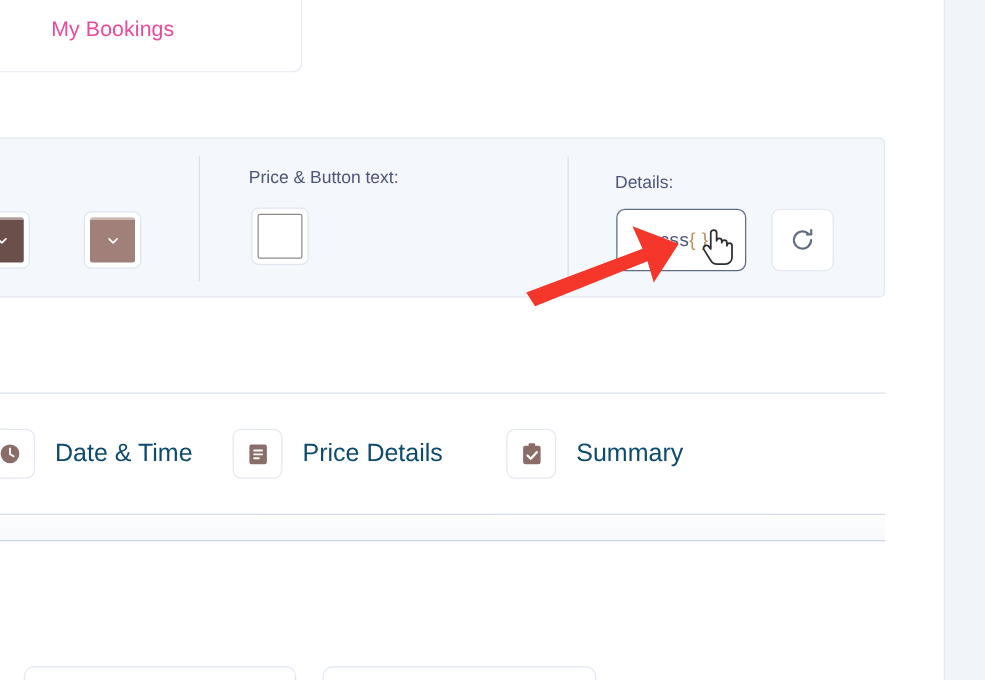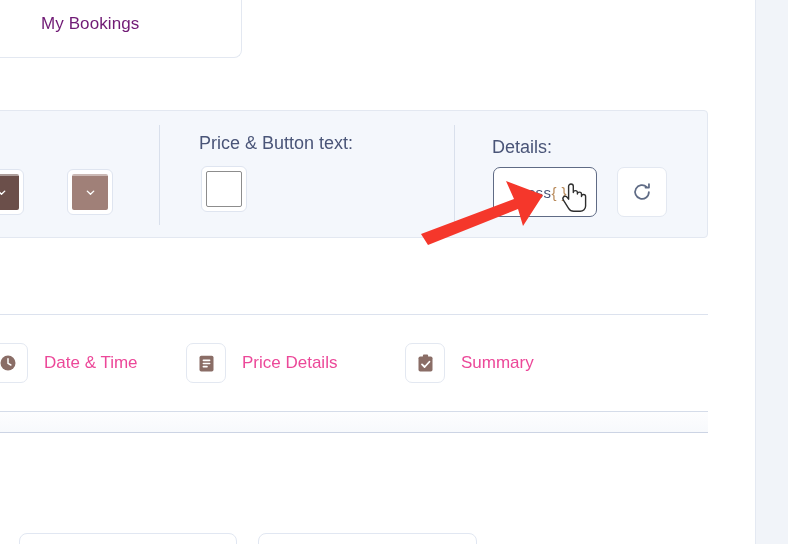--- a/index.html
+++ b/index.html
@@ -44,21 +44,21 @@
     border-top: none;
     border-bottom-left-radius: 8px;
     border-bottom-right-radius: 8px;
     box-sizing: border-box;
   }
   .tab-label {
     position: absolute;
     left: 100px;
     top: 44px;
     font-size: 17px;
-    color: #701a75;
+    color: #ec4899;
     letter-spacing: 0.1px;
     white-space: nowrap;
   }
 
   
   .toolbar {
     position: absolute;
     left: -70px;
     top: 110px;
     width: 778px;
@@ -75,21 +75,21 @@
   }
   .tb-divider {
     position: absolute;
     top: 14px;
     width: 1px;
     height: 100px;
     background: #d9e0ec;
   }
   .tb-label {
     position: absolute;
-    font-size: 18px;
+    font-size: 14px;
     color: #4a5578;
     white-space: nowrap;
   }
 
   
   .swatch-btn {
     position: absolute;
     width: 46px;
     height: 46px;
     background: #ffffff;
@@ -180,22 +180,22 @@
     border: 1px solid #e3e8f1;
     border-radius: 7px;
     box-sizing: border-box;
     display: flex;
     align-items: center;
     justify-content: center;
     flex: none;
   }
   .step-label {
     margin-left: 16px;
-    font-size: 17px;
-    color: #ec4899;
+    font-size: 20px;
+    color: #0c4a6e;
     white-space: nowrap;
   }
 
   
   .band {
     position: absolute;
     left: -70px;
     width: 778px;
     background: linear-gradient(180deg, #fdfdfe 0%, #f7f9fc 100%);
     border-top: 1px solid #d5dce9;

